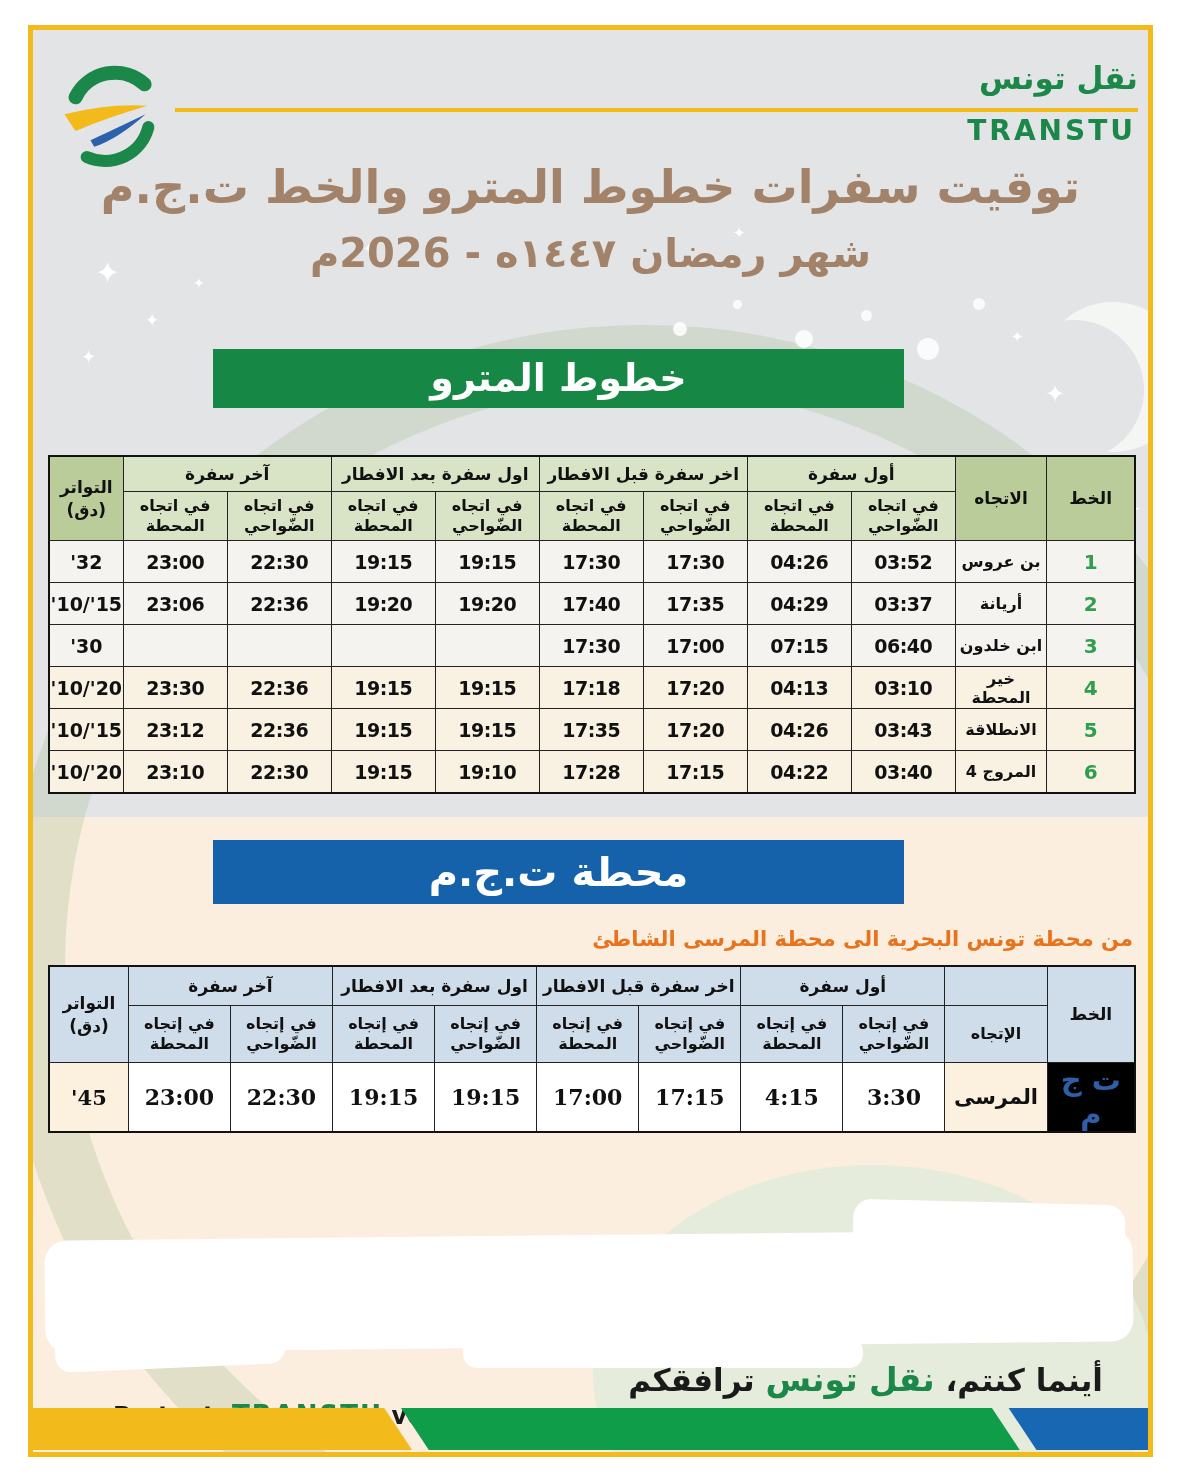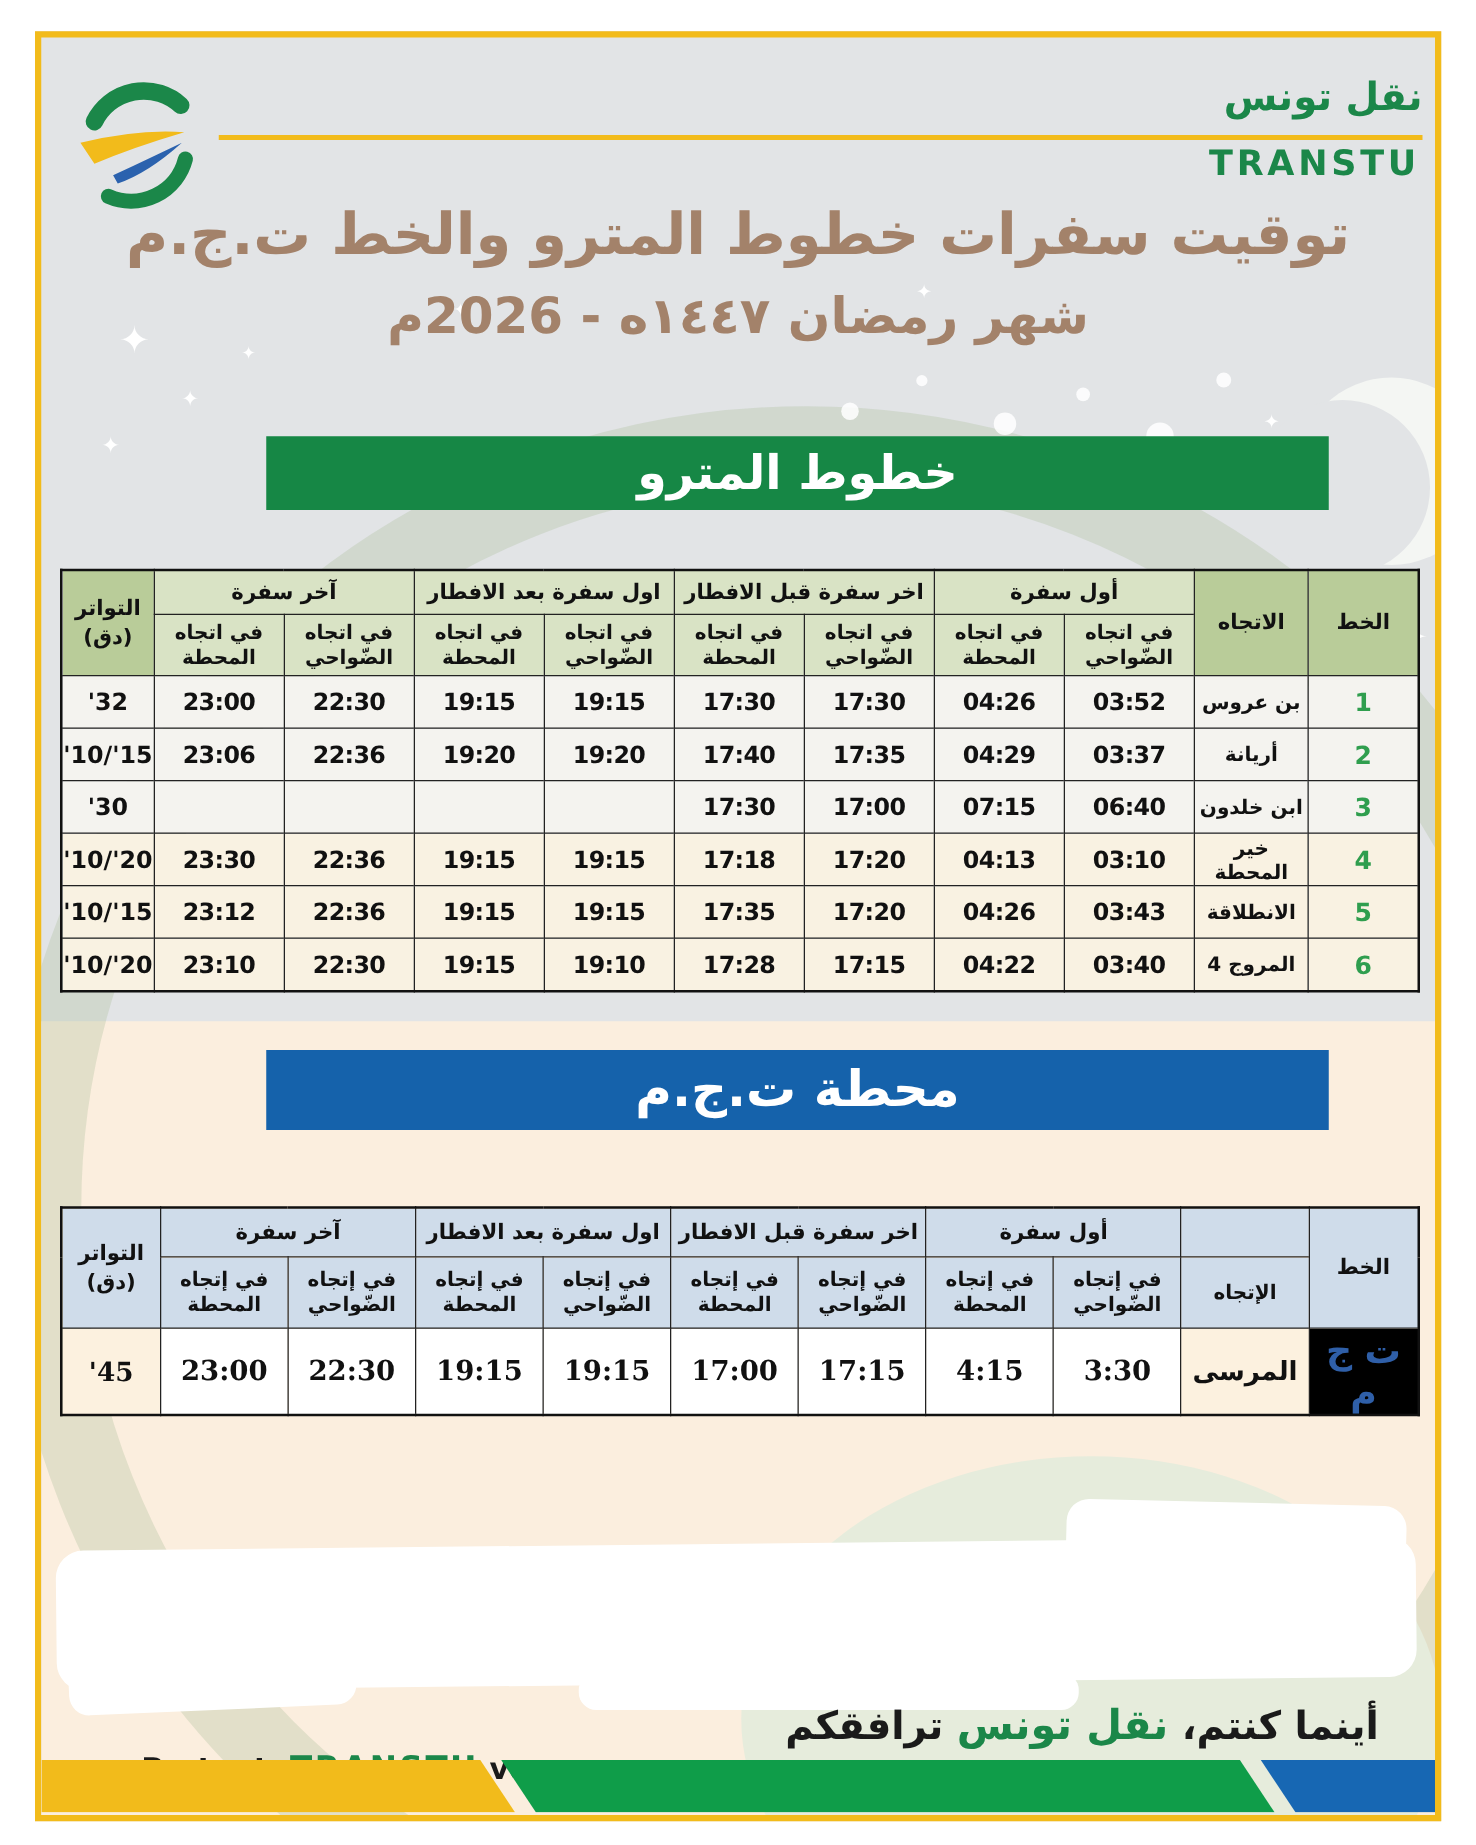--- a/index.html
+++ b/index.html
@@ -29,21 +29,21 @@
   .brand{position:absolute;right:10px;top:30px;text-align:left;z-index:2;direction:rtl;}
   .brand-ar{color:var(--brand_green,#1b8749);font-size:31px;font-weight:bold;letter-spacing:0px;}
   .brand-line{position:absolute;top:78px;left:142px;right:10px;height:4px;background:var(--accent_yellow,#f0b81f);z-index:2;}
   .brand-latin{position:absolute;right:12px;top:84px;color:var(--brand_green,#1b8749);
     font-size:28px;font-weight:bold;letter-spacing:3px;z-index:2;font-family:"DejaVu Sans",sans-serif;}
   .title{position:absolute;left:0;top:130px;width:100%;text-align:center;direction:rtl;
     color:#a3826a;font-size:46px;font-weight:bold;z-index:2;}
   .subtitle{position:absolute;left:0;top:200px;width:100%;text-align:center;direction:rtl;
     color:#a3826a;font-size:40px;font-weight:600;z-index:2;}
   
-  .banner{position:absolute;left:180px;width:850px;text-align:center;color:#fff;
+  .banner{position:absolute;left:180px;width:691px;text-align:center;color:#fff;
     font-weight:bold;z-index:2;direction:rtl;}
   .banner-metro{top:319px;height:59px;line-height:59px;font-size:38px;background:var(--banner_green,#168745);}
   .banner-tgm{top:810px;height:64px;line-height:64px;font-size:40px;background:var(--banner_blue,#1562ab);}
   .route-note{position:absolute;right:15px;top:897px;direction:rtl;color:var(--note_orange,#e8731d);
     font-size:21px;font-weight:bold;z-index:2;}
   
   table{border-collapse:collapse;table-layout:fixed;position:absolute;left:15px;width:1088px;z-index:2;}
   th,td{border:1.6px solid #222;text-align:center;vertical-align:middle;padding:0;overflow:hidden;}
   .tbl-metro{top:425px;border:2.5px solid #111;}
   .tbl-tgm{top:935px;border:2.5px solid #111;}
@@ -249,20 +249,21 @@
           <td class="cell-time">19:10</td>
           <td class="cell-time">19:15</td>
           <td class="cell-time">22:30</td>
           <td class="cell-time">23:10</td>
           <td class="cell-freq">20'/10'</td>
         </tr>
       </tbody>
   </table>
 
   <div class="banner banner-tgm">محطة ت.ج.م</div>
+  <div class="route-note">من محطة تونس البحرية الى محطة المرسى الشاطئ</div>
 
   <table class="tbl-tgm" dir="rtl">
     <colgroup>
       <col style="width:8.1%">
         <col style="width:9.4%">
       <col style="width:9.4%">
         <col style="width:9.4%">
         <col style="width:9.4%">
         <col style="width:9.4%">
       <col style="width:9.4%">

